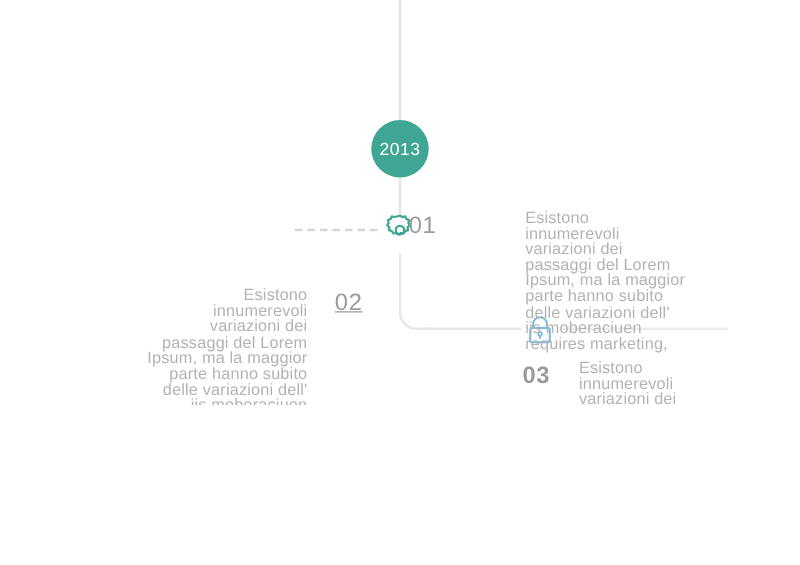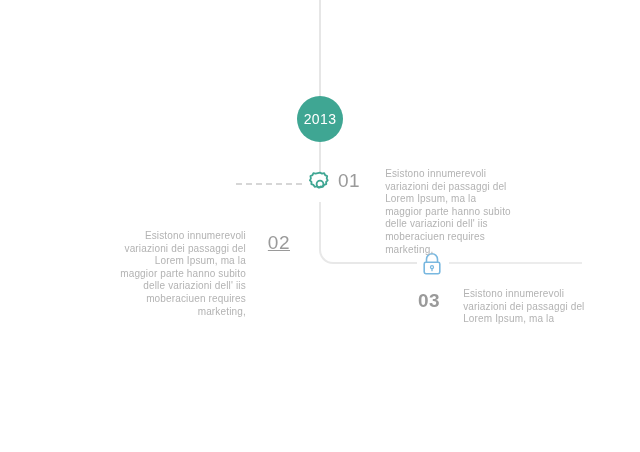--- a/index.html
+++ b/index.html
@@ -113,27 +113,27 @@
     align-items: flex-start;
   }
   .num {
     font-size: 19px;
     color: #9a9a9a;
     font-weight: 400;
     letter-spacing: 0.5px;
     line-height: 1;
   }
   .para {
-    font-size: 10px;
+    font-size: 13px;
     line-height: 12.6px;
     color: #b3b3b3;
     letter-spacing: 0.15px;
   }
 
-  #block-01 { left: 338px; top: 168px; width: 240px; }
+  #block-01 { left: 327px; top: 168px; width: 240px; gap: 46px; }
   #block-01 .num { margin-right: 25px; margin-top: 3px; }
   #block-01 .para { width: 128px; text-align: left; }
 
   #block-02 { left: 110px; top: 230px; width: 180px; justify-content: flex-end; }
   #block-02 .para { width: 128px; text-align: right; }
   #block-02 .num { margin-left: 22px; margin-top: 3px; text-decoration: underline; }
 
   #block-03 { left: 418px; top: 288px; width: 230px; }
   #block-03 .num { margin-right: 23px; margin-top: 3px; font-weight: bold; }
   #block-03 .para { width: 128px; text-align: left; }

